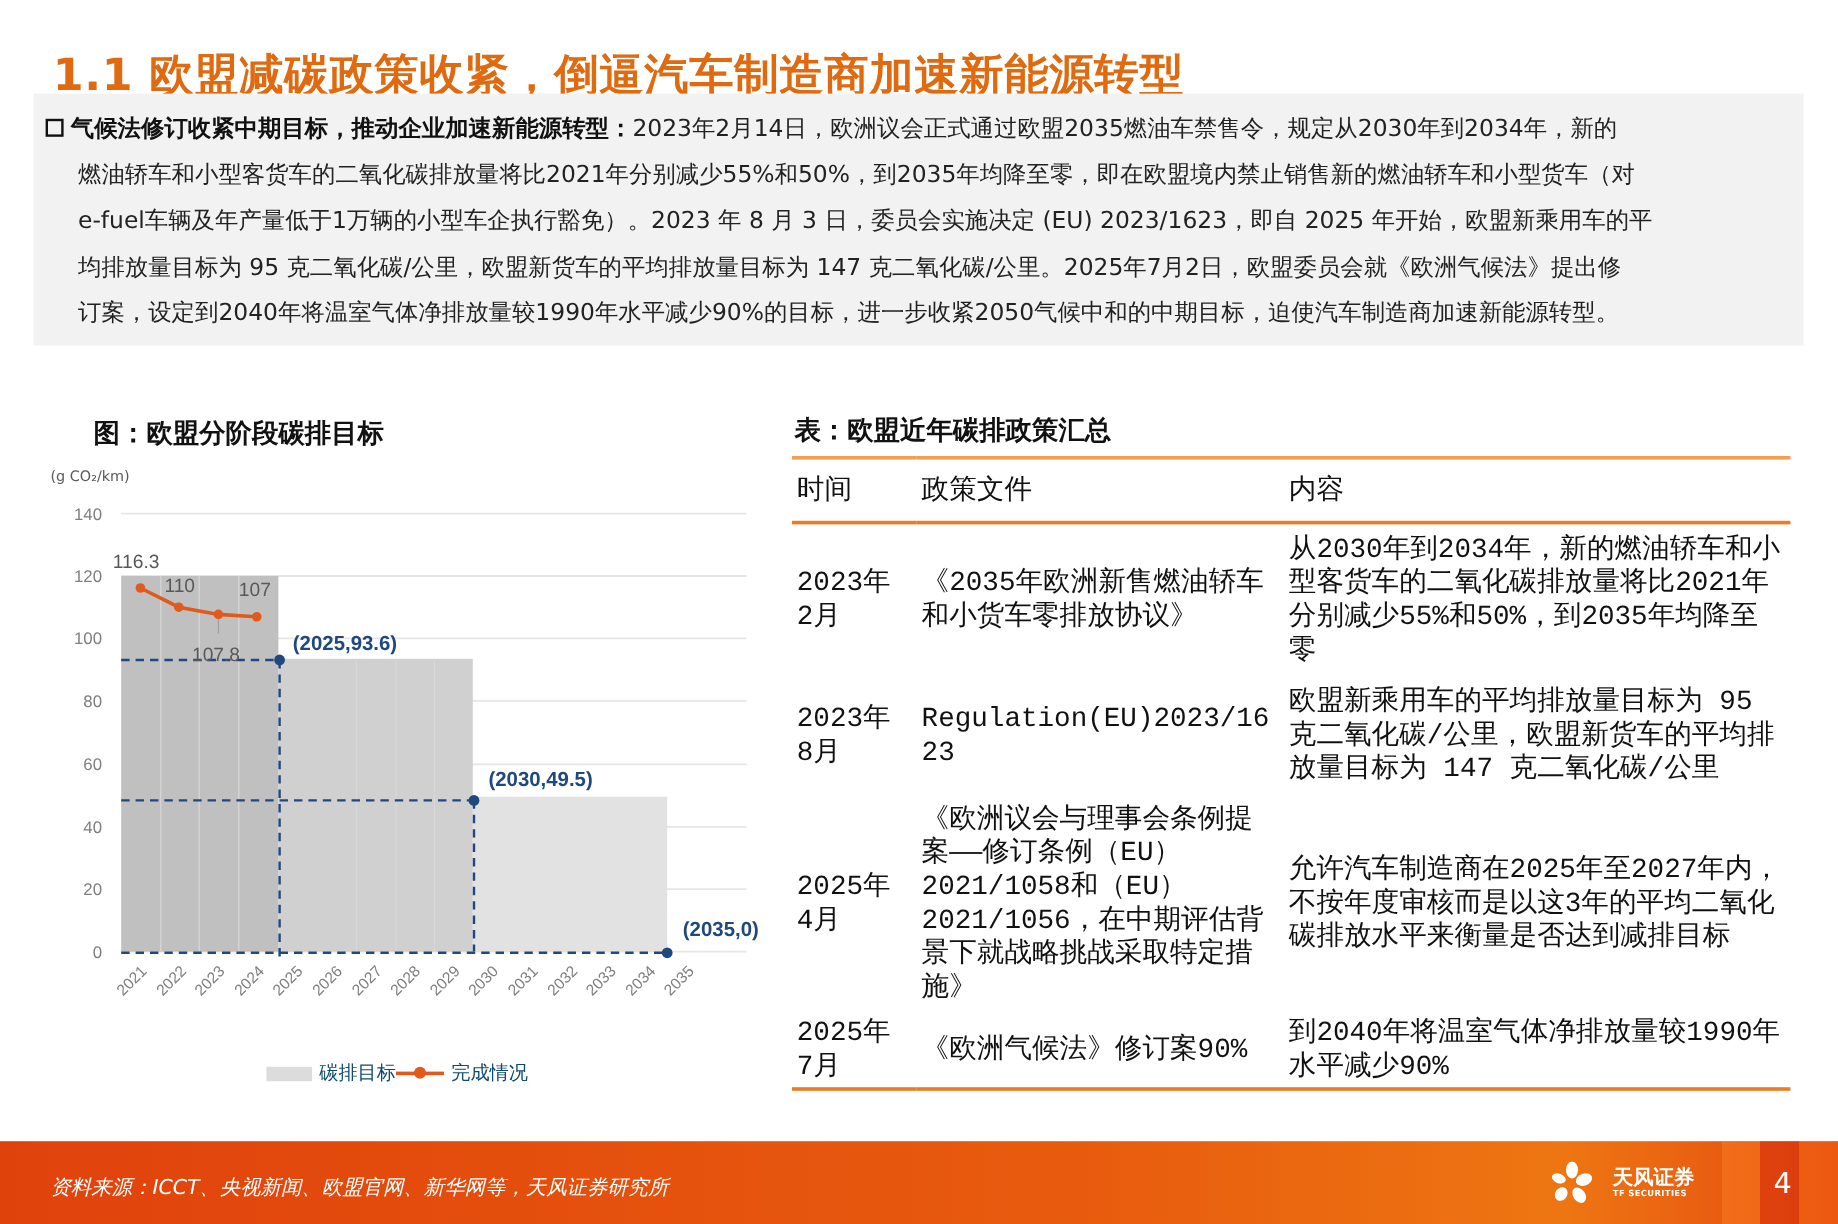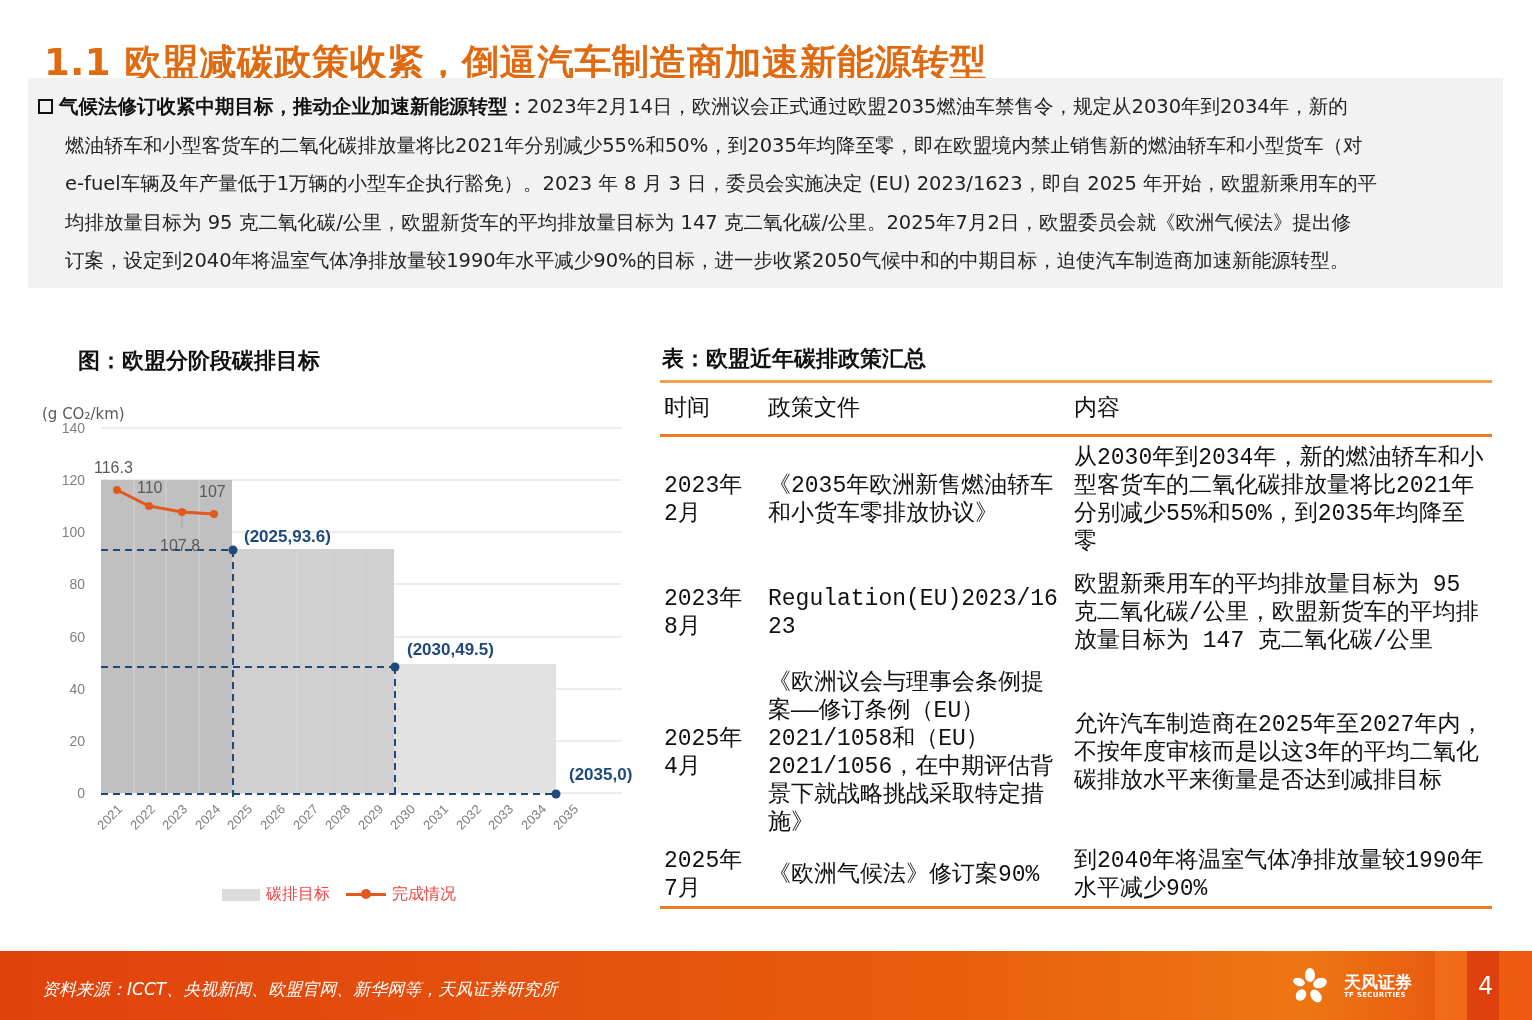--- a/index.html
+++ b/index.html
@@ -8,23 +8,23 @@
 
   .page-title { position:absolute; left:44px; top:38px; font-size:37px; font-weight:bold; color:#e06a10; letter-spacing:0.5px; white-space:nowrap; }
 
   .summary-box { position:absolute; left:28px; top:78px; width:1475px; height:210px; background:#f2f2f2; }
   .summary-text { position:absolute; left:40px; top:88px; width:1450px; font-size:19.5px; line-height:38.5px; color:#222; }
   .summary-text .bullet { display:inline-block; width:15px; height:15px; border:2.5px solid #111; margin-right:6px; vertical-align:-1px; margin-left:-2px; }
   .summary-text .lead { font-weight:bold; color:#111; }
   .summary-text .indent { padding-left:25px; }
 
   .chart-title { position:absolute; left:78px; top:346px; font-size:22px; font-weight:bold; color:#111; }
-  .chart-unit { position:absolute; left:42px; top:390px; font-size:15px; color:#595959;margin-top:15px; }
+  .chart-unit { position:absolute; left:42px; top:390px; font-size:12px; color:#595959; }
   .chart-svg { position:absolute; left:30px; top:410px; }
-  .chart-legend { position:absolute; left:222px; top:884px; display:flex; align-items:center; gap:16px; font-size:16px; color:#ef4444; }
+  .chart-legend { position:absolute; left:222px; top:884px; display:flex; align-items:center; font-size:16px; color:#0c4a6e; }
   .legend-swatch { display:inline-block; width:38px; height:12px; background:#dcdcdc; margin-right:6px; vertical-align:middle; }
   .legend-line { display:inline-block; position:relative; width:40px; height:3px; background:#e05a1e; margin-right:6px; vertical-align:middle; }
   .legend-line::after { content:""; position:absolute; left:15px; top:-4px; width:10px; height:10px; border-radius:50%; background:#e05a1e; }
 
   .table-title { position:absolute; left:662px; top:344px; font-size:22px; font-weight:bold; color:#111; }
   .policy-table { position:absolute; left:660px; top:380px; width:832px; border-collapse:collapse; font-family:Liberation Mono, monospace; font-size:23px; line-height:28px; color:#111; }
   .policy-table th { font-weight:normal; text-align:left; height:54px; border-top:3px solid #f0a050; border-bottom:3px solid #ec7c22; padding:0 4px; vertical-align:middle; }
   .policy-table td { padding:3px 4px; vertical-align:middle; }
   .policy-table tr.last td { border-bottom:3px solid #ec7c22; }
   .col-time { width:104px; }

